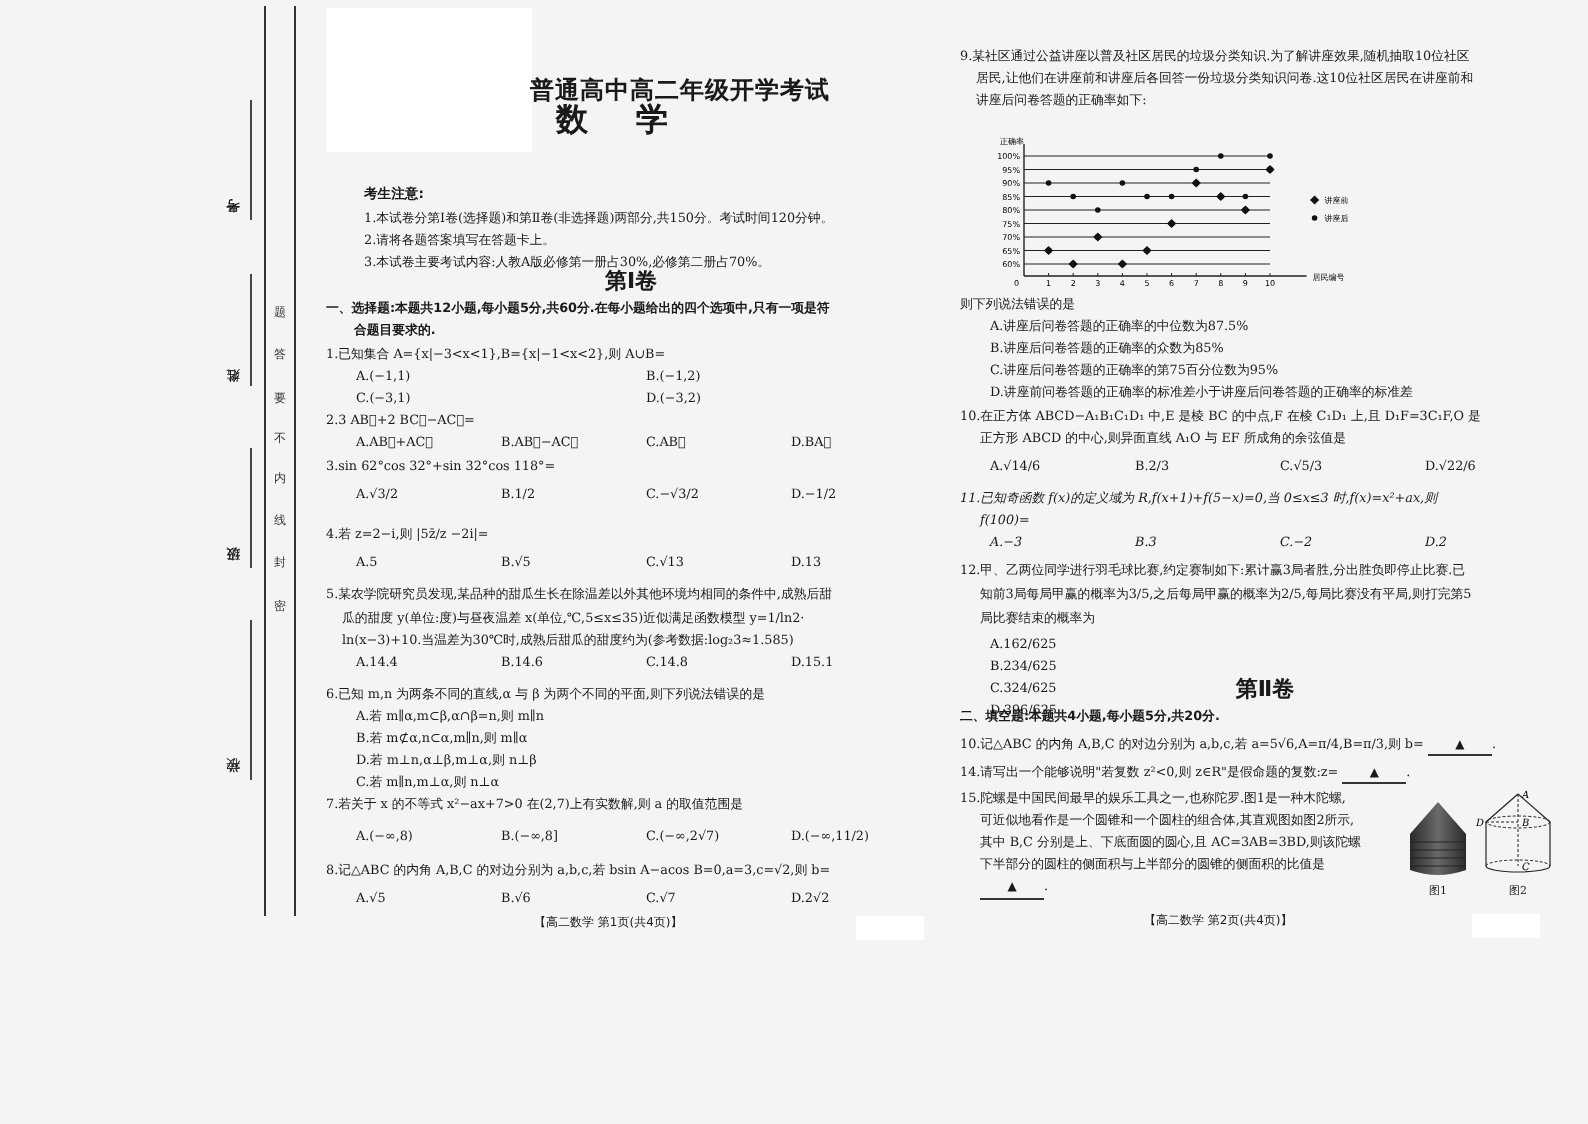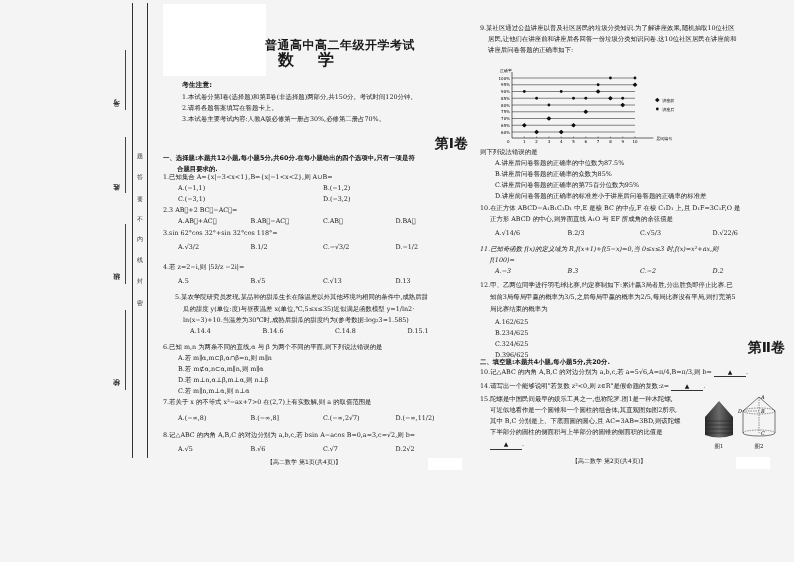--- a/index.html
+++ b/index.html
@@ -17,25 +17,25 @@
   .seal { position: absolute; left: 135px; width: 10px; font-size: 6px; text-align: center; font-family: "DejaVu Sans", sans-serif; color: #333; }
 
   .page { position: absolute; top: 0; font-size: 6.4px; line-height: 1.35; }
   .page.p1 { left: 155px; width: 315px; }
   .page.p2 { left: 480px; width: 305px; }
 
   .white-box { position: absolute; left: 8px; top: 4px; width: 103px; height: 72px; background: #ffffff; }
   .title { position: absolute; left: 110px; top: 37px; font-size: 12px; font-weight: bold; font-family: "DejaVu Sans", sans-serif; letter-spacing: 0.5px; }
   .subject { position: absolute; left: 123px; top: 49px; font-size: 16px; font-weight: bold; font-family: "DejaVu Sans", sans-serif; letter-spacing: 24px; }
 
-  .notice { position: absolute; left: 27px; top: 80px; width: 285px; }
+  .notice { position: absolute; left: 27px; top: 92px; width: 285px; }
   .notice .nhead { font-weight: bold; font-size: 6.8px; margin-bottom: 1px; font-family: "DejaVu Sans", sans-serif; }
   .notice div { line-height: 11px; }
 
-  .section-title { font-weight: bold; font-size: 14px; text-align: right; font-family: "DejaVu Sans", sans-serif; }
+  .section-title { font-weight: bold; font-size: 11px; text-align: center; font-family: "DejaVu Sans", sans-serif; }
   .sec-head { font-weight: bold; font-family: "DejaVu Sans", sans-serif; }
   .sec-head .indent { display: block; padding-left: 14px; }
 
   .q { position: absolute; left: 8px; width: 305px; }
   .qtext { line-height: 11px; }
   .opts { display: flex; padding-left: 15px; line-height: 11px; }
   .opts.four .opt { width: 25%; }
   .opts.two .opt { width: 50%; }
   .opt-col { padding-left: 15px; line-height: 11px; }
 
@@ -139,21 +139,21 @@
   <div class="q" style="top:262px;">
     <div class="qtext">4.若 z=2−i,则 |5z̄/z −2i|=</div>
     <div class="opts four" style="margin-top:3px;">
       <span class="opt">A.5</span>
       <span class="opt">B.√5</span>
       <span class="opt">C.√13</span>
       <span class="opt">D.13</span>
     </div>
   </div>
 
-  <div class="q" style="top:292px;margin-left:12px;">
+  <div class="q" style="top:292px;">
     <div class="qtext">5.某农学院研究员发现,某品种的甜瓜生长在除温差以外其他环境均相同的条件中,成熟后甜</div>
     <div class="qtext" style="padding-left:8px;line-height:12px;">瓜的甜度 y(单位:度)与昼夜温差 x(单位,℃,5≤x≤35)近似满足函数模型 y=1/ln2·</div>
     <div class="qtext" style="padding-left:8px;">ln(x−3)+10.当温差为30℃时,成熟后甜瓜的甜度约为(参考数据:log₂3≈1.585)</div>
     <div class="opts four">
       <span class="opt">A.14.4</span>
       <span class="opt">B.14.6</span>
       <span class="opt">C.14.8</span>
       <span class="opt">D.15.1</span>
     </div>
   </div>

